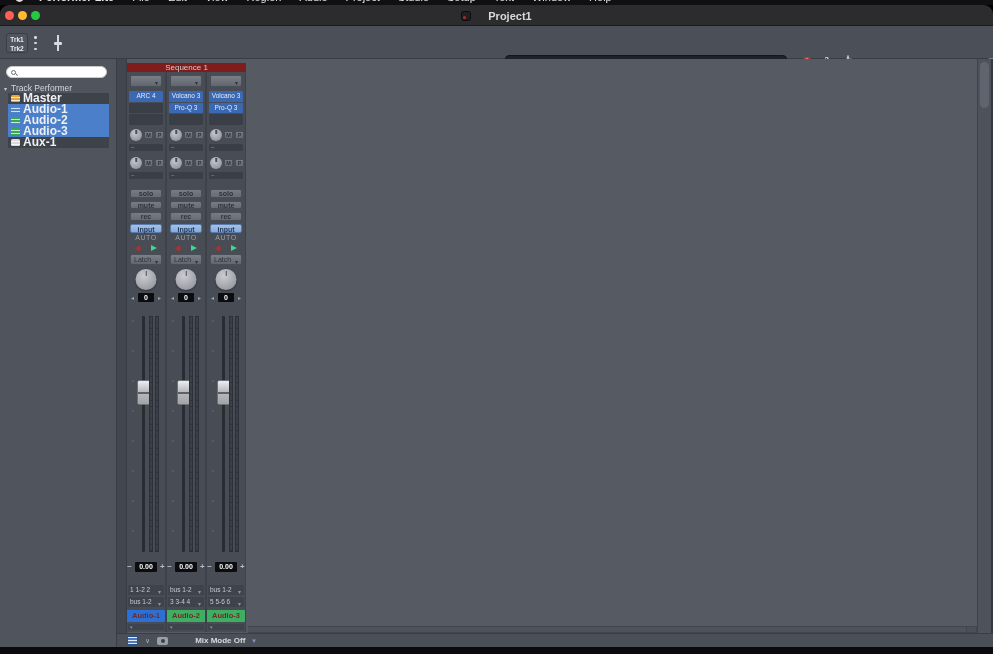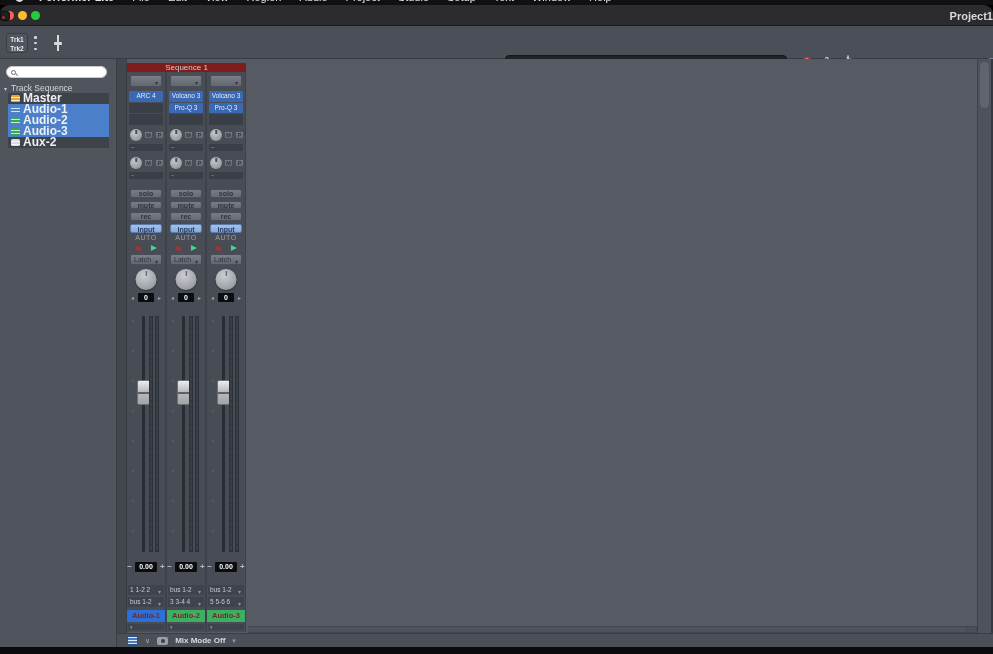--- a/index.html
+++ b/index.html
@@ -10,21 +10,21 @@
   
   #menubar { left:0; top:0; width:993px; height:5px; background:#101013; overflow:hidden; }
   #menubar .mrow { display:flex; align-items:center; gap:0; margin-top:-10px; }
   #menubar .apple { width:9px; height:10px; border-radius:45% 45% 50% 50%; background:#ddd; margin-left:15px; margin-right:6px; flex:none; }
   #menubar .mitem { color:#e6e6e6; font-size:11px; line-height:14px; padding:0 9px; white-space:nowrap; }
   #menubar .mitem.app { font-weight:bold; }
 
   
   #titlebar { left:0; top:5px; width:993px; height:21px; background:#2c2c2e; border-radius:9px 9px 0 0; border-bottom:1px solid #1c1c1e; }
   .tlight { position:absolute; top:6px; width:9px; height:9px; border-radius:50%; }
-  #titlebar .title-wrap { position:absolute; left:0; right:0; top:0; height:21px; display:flex; align-items:center; justify-content:space-between; gap:17px; }
+  #titlebar .title-wrap { position:absolute; left:0; right:0; top:0; height:21px; display:flex; align-items:center; justify-content:center; gap:17px; }
   .doc-icon { width:10px; height:10px; border-radius:3px; background:#1e2023; border:1px solid #0c0c0e; position:relative; }
   .doc-icon::after { content:""; position:absolute; left:1px; bottom:1px; width:3px; height:3px; border-radius:50%; background:#a33030; }
   #titlebar .title { color:#d9d9db; font-size:11px; font-weight:bold; }
 
   
   #toolbar { left:0; top:26px; width:993px; height:33px; background:#4b4f58; border-bottom:1px solid #383c43; }
   #trk-btn { left:6px; top:7px; width:22px; height:20px; background:#50555e; border:1px solid #3a3e45; border-radius:3px; color:#e9ebef; font-size:6.5px; font-weight:bold; text-align:center; line-height:9px; padding-top:1px; }
   .dot-col { left:34px; top:10px; width:3px; height:14px; display:flex; flex-direction:column; justify-content:space-between; align-items:center; }
   .dot-col i { width:2.5px; height:2.5px; border-radius:50%; background:#d7d9dd; }
   .fader-glyph { left:53px; top:9px; width:9px; height:16px; }
@@ -138,21 +138,21 @@
   #right-edge { left:991px; top:0; width:2px; height:574px; background:#34383f; }
   #hscroll { left:248px; top:567px; width:718px; height:7px; background:#4d525b; border-top:1px solid #42464e; border-bottom:1px solid #42464e; }
   #scroll-corner { left:966px; top:567px; width:11px; height:7px; background:#4a4f58; border:1px solid #42464e; }
 
   
   #bottombar { left:117px; top:574px; width:876px; height:14px; background:#4a4f58; border-top:1px solid #3a3e44; display:flex; align-items:center; gap:7px; padding-left:10px; }
   .grid-icon { width:11px; height:9px; background:#4a7ac0; border:1px solid #2e4f86; border-radius:1px; background-image:linear-gradient(rgba(255,255,255,.85) 1px, transparent 1px); background-size:100% 3px; }
   .chev { color:#aeb2b8; font-size:7px; }
   .cam-icon { width:11px; height:8px; background:#9aa0a8; border-radius:2px; position:relative; }
   .cam-icon::after { content:""; position:absolute; left:3.5px; top:2px; width:4px; height:4px; border-radius:50%; background:#3c4047; }
-  #mix-mode { color:#d8dade; font-size:8px; font-weight:bold; }
+  #mix-mode { color:#d8dade; font-size:8px; font-weight:bold;margin-left:20px; }
 
   #bottom-black { left:0; top:647px; width:993px; height:7px; background:#0b0b0d; }
 
   svg { display:block; }
 </style>
 </head>
 <body>
 
 <div class="abs" id="menubar">
   <div class="mrow">
@@ -297,41 +297,41 @@
 </div>
 
 <div class="abs" id="main">
 
   <div class="abs" id="sidebar">
     <div id="search">
         <span class="mag"></span>
       </div>
     <div id="tree-head">
       <span class="tri">▾</span>
-      <span>Track Sequence</span>
+      <span>Track Performer</span>
     </div>
     <div class="trow" style="top:34px">
       <span class="ticon" style="background-color: rgb(232, 165, 60);"></span>
       <span class="tname">Master</span>
     </div>
     <div class="trow sel" style="top:45px">
       <span class="ticon" style="background-color: rgb(79, 134, 201);"></span>
       <span class="tname">Audio-1</span>
     </div>
     <div class="trow sel" style="top:56px">
       <span class="ticon" style="background-color: rgb(53, 168, 85);"></span>
       <span class="tname">Audio-2</span>
     </div>
     <div class="trow sel" style="top:67px">
       <span class="ticon" style="background-color: rgb(53, 168, 85);"></span>
       <span class="tname">Audio-3</span>
     </div>
     <div class="trow" style="top:78px">
       <span class="ticon" style="background-color: rgb(216, 218, 222);"></span>
-      <span class="tname">Aux-2</span>
+      <span class="tname">Aux-1</span>
     </div>
   </div>
 
   <div class="abs" id="divider"></div>
 
   <div class="abs" id="seq-head">Sequence 1</div>
   <div class="abs" id="ch-gap-bg"></div>
 
   <div class="ch" style="left:127px">
     <div class="cfg">

